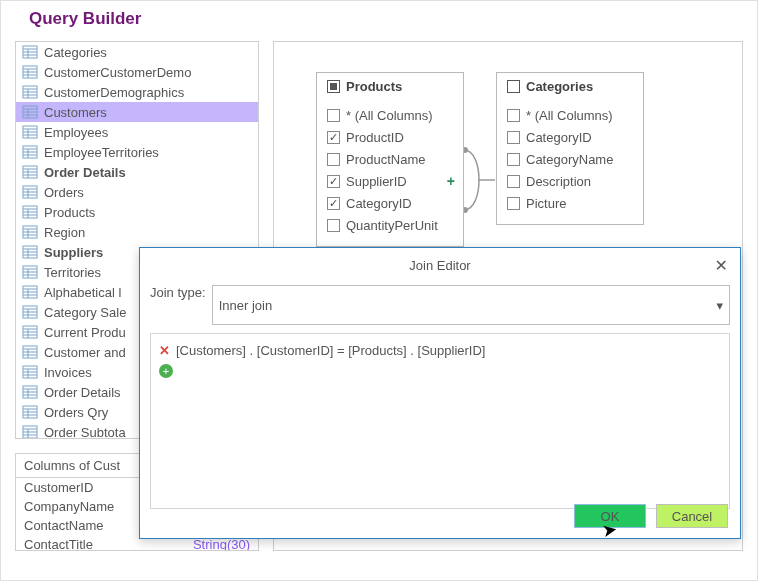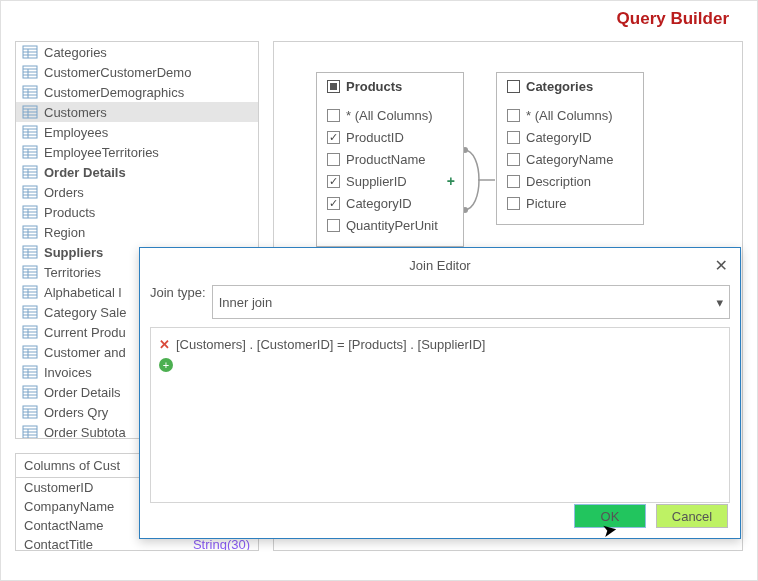--- a/index.html
+++ b/index.html
@@ -8,25 +8,24 @@
     font-size: 13px;
     background: #fff;
     color: #444;
     width: 758px;
     height: 581px;
     overflow: hidden;
     position: relative;
     border: 1px solid #e0e0e0;
   }
   .main-title {
-    text-align: right;
     padding: 8px 28px 12px;
     font-size: 17px;
     font-weight: 600;
-    color: #b91c1c;
+    color: #701a75;
   }
   .workspace {
     display: flex;
     gap: 14px;
     padding: 0 14px;
     height: 510px;
   }
   
   .left-panel { width: 244px; display: flex; flex-direction: column; }
   .tables-pane {
@@ -35,21 +34,21 @@
     overflow: hidden;
   }
   .tree-item {
     display: flex;
     align-items: center;
     height: 20px;
     padding-left: 6px;
     color: #555;
     cursor: pointer;
   }
-  .tree-item.selected { background: #e5e5e5; }
+  .tree-item.selected { background: #c4b5fd; }
   .tree-item.bold { font-weight: 600; }
   .tbl-icon {
     display: inline-flex;
     width: 16px; height: 14px;
     margin-right: 6px;
   }
   .tbl-icon svg { width: 16px; height: 14px; }
   .columns-pane {
     border: 1px solid #cfcfcf;
     margin-top: 14px;
@@ -159,21 +158,21 @@
   .jt-row {
     display: flex;
     align-items: flex-start;
     padding: 2px 10px;
     gap: 6px;
   }
   .jt-label { color: #555; }
   .jt-select {
     flex: 1;
     border: 1px solid #bdbdbd;
-    height: 34px;
+    height: 40px;
     display: flex;
     align-items: center;
     justify-content: space-between;
     padding: 0 6px;
     color: #555;
   }
   .cond-area {
     margin: 6px 10px 0;
     border: 1px solid #d5d5d5;
     height: 176px;

